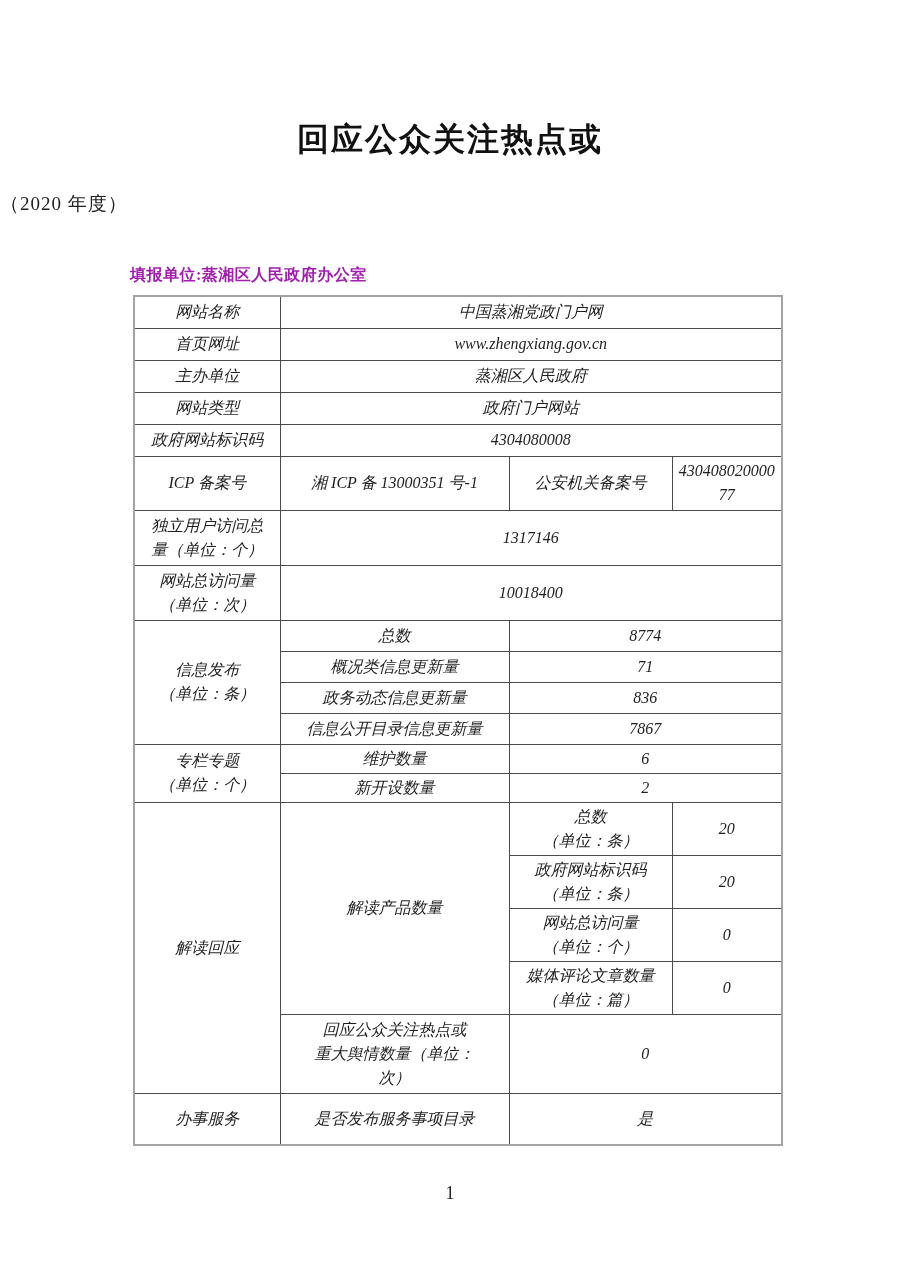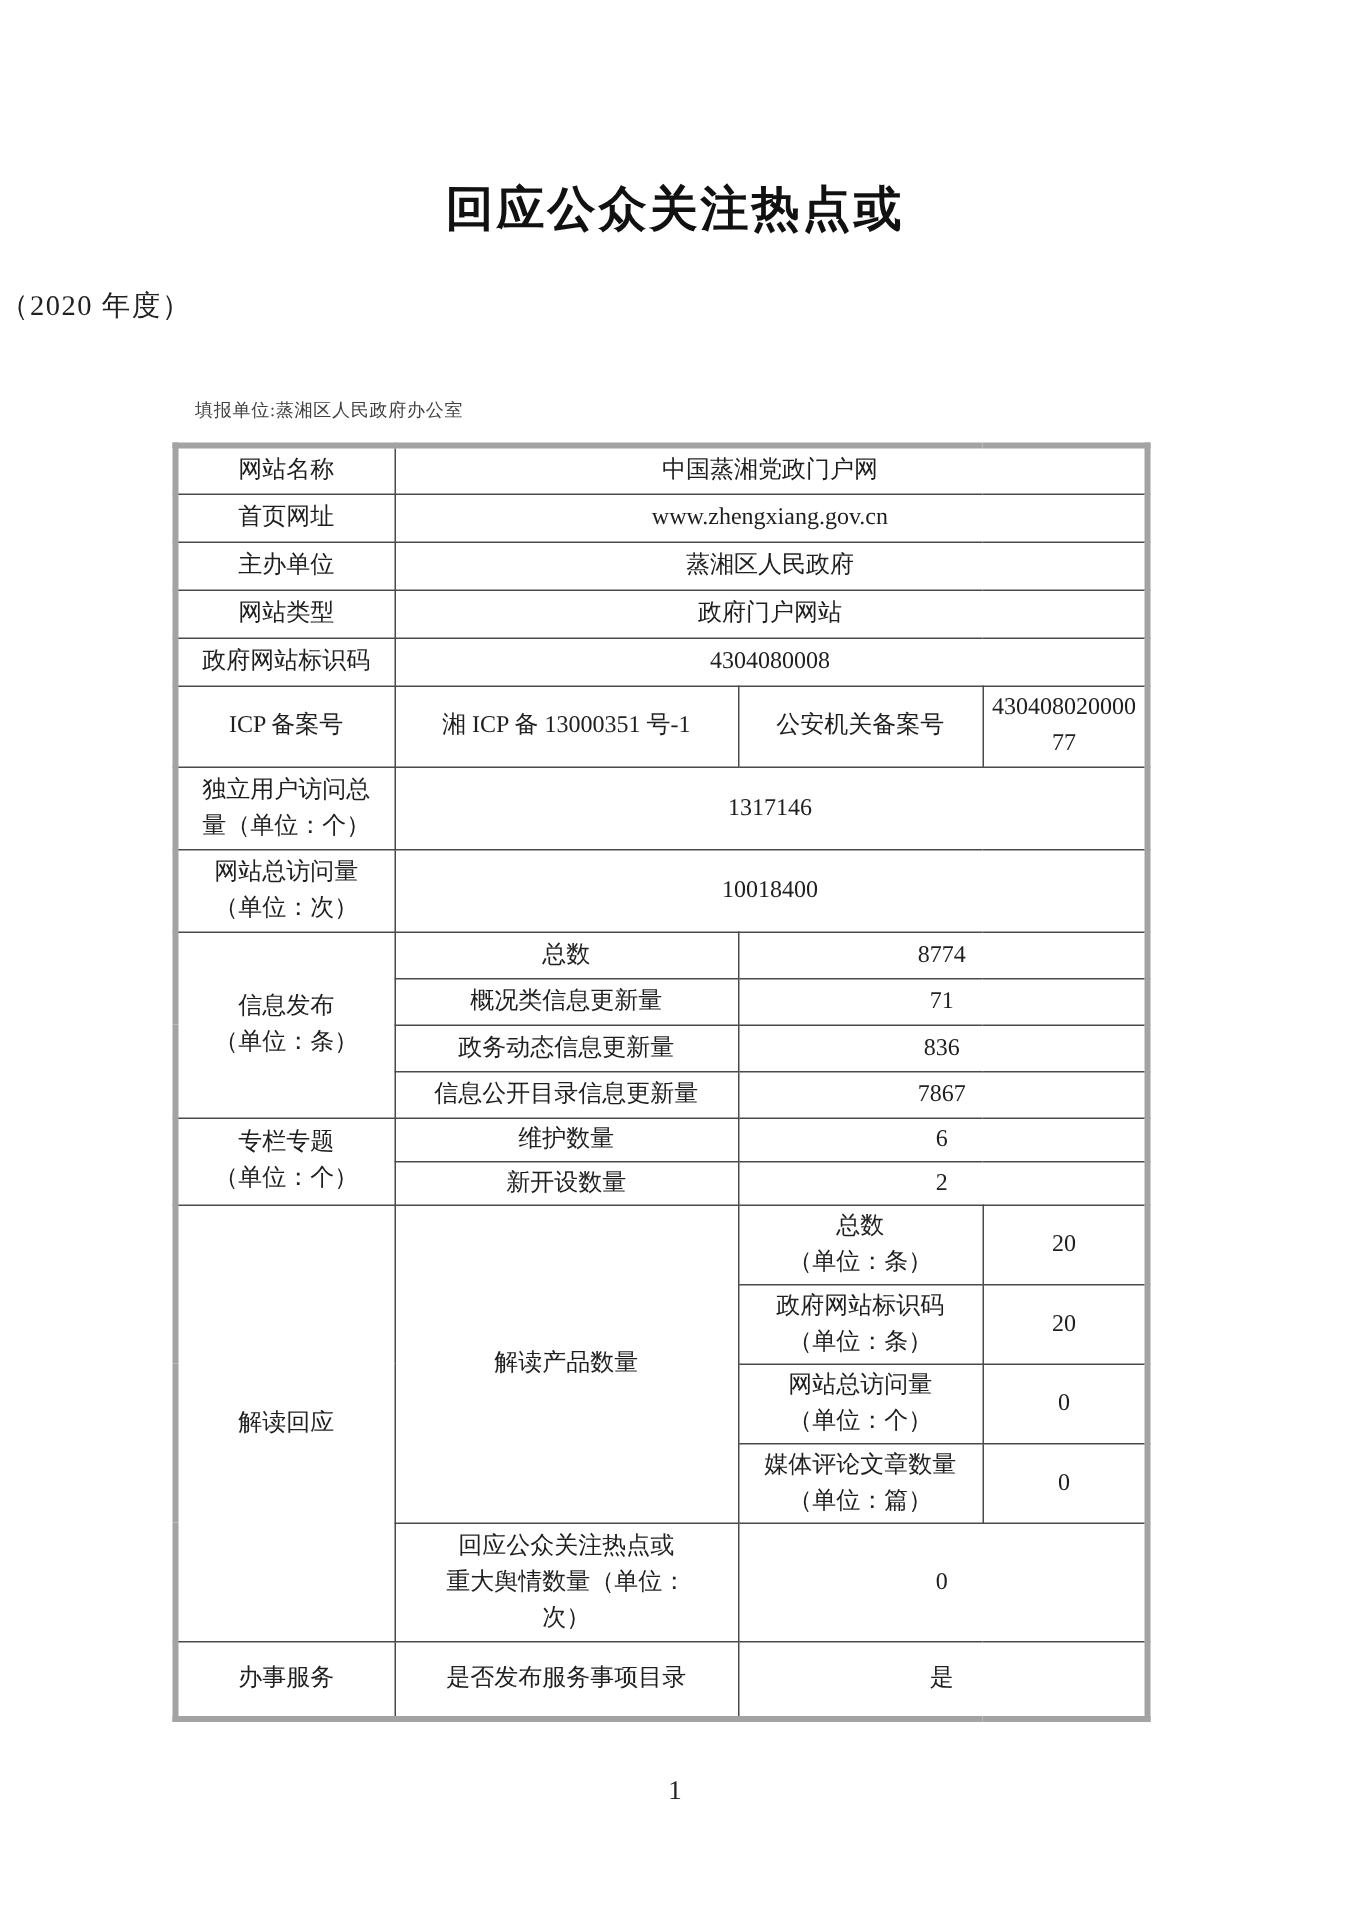--- a/index.html
+++ b/index.html
@@ -31,33 +31,34 @@
     left: 0;
     width: 900px;
     font-size: 19px;
     letter-spacing: 1px;
     color: #222;
   }
   .filing-unit {
     position: absolute;
     top: 265px;
     left: 130px;
-    font-size: 12px;
-    font-weight: 400;
+    font-size: 16px;
+    font-weight: 700;
     letter-spacing: 0.5px;
-    color: #404040;
+    color: #a21caf;
   }
   table.report-table {
     position: absolute;
     top: 295px;
-    left: 115px;
+    left: 133px;
     width: 648px;
     border-collapse: collapse;
     table-layout: fixed;
-    border: 4px solid #a3a3a3;
+    border: 2px solid #a3a3a3;
+    font-style: italic;
   }
   table.report-table td {
     border: 1px solid #4a4a4a;
     text-align: center;
     vertical-align: middle;
     font-size: 16px;
     line-height: 1.5;
     padding: 2px 5px;
     color: #1f1f1f;
     white-space: pre-line;

